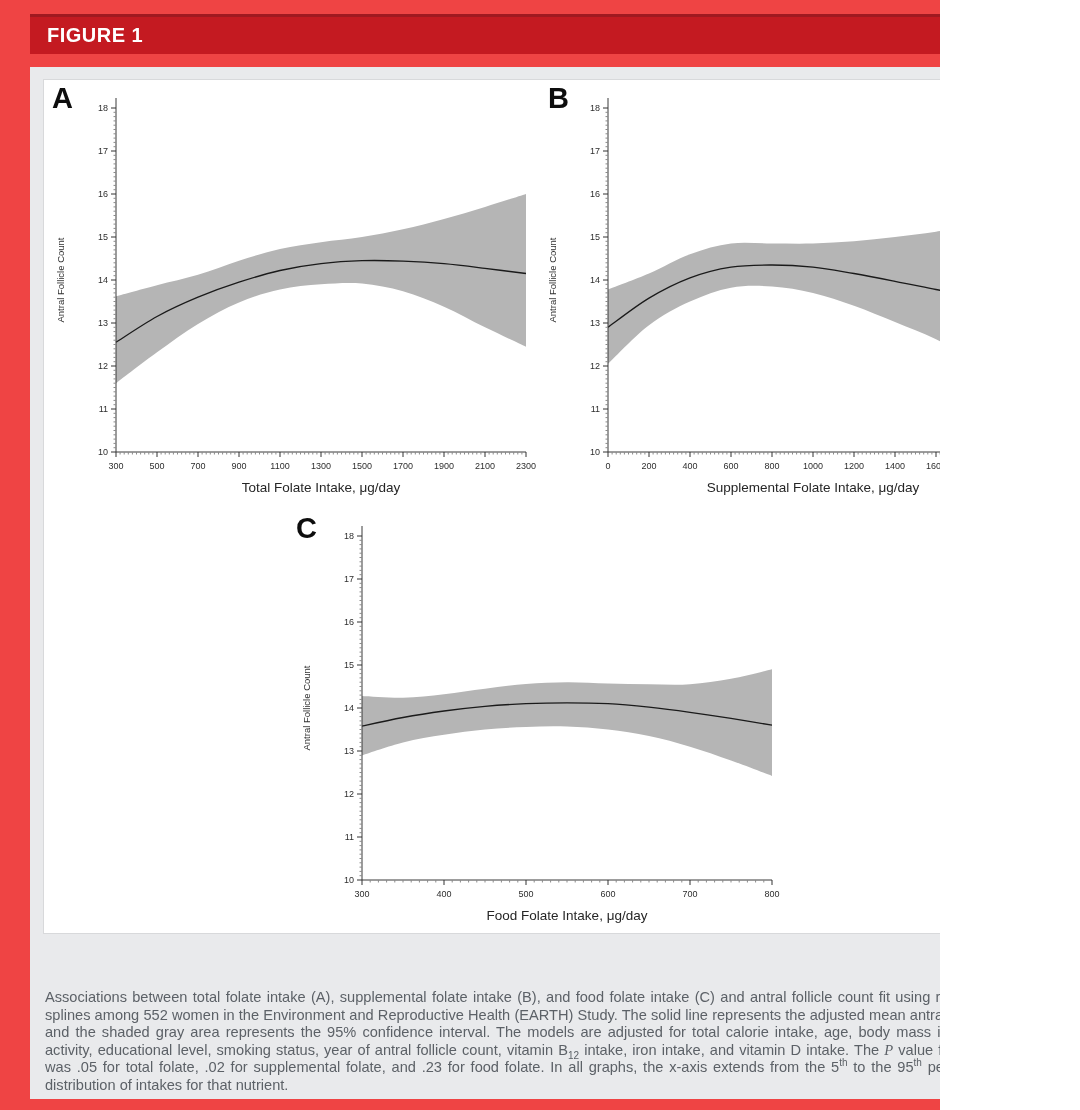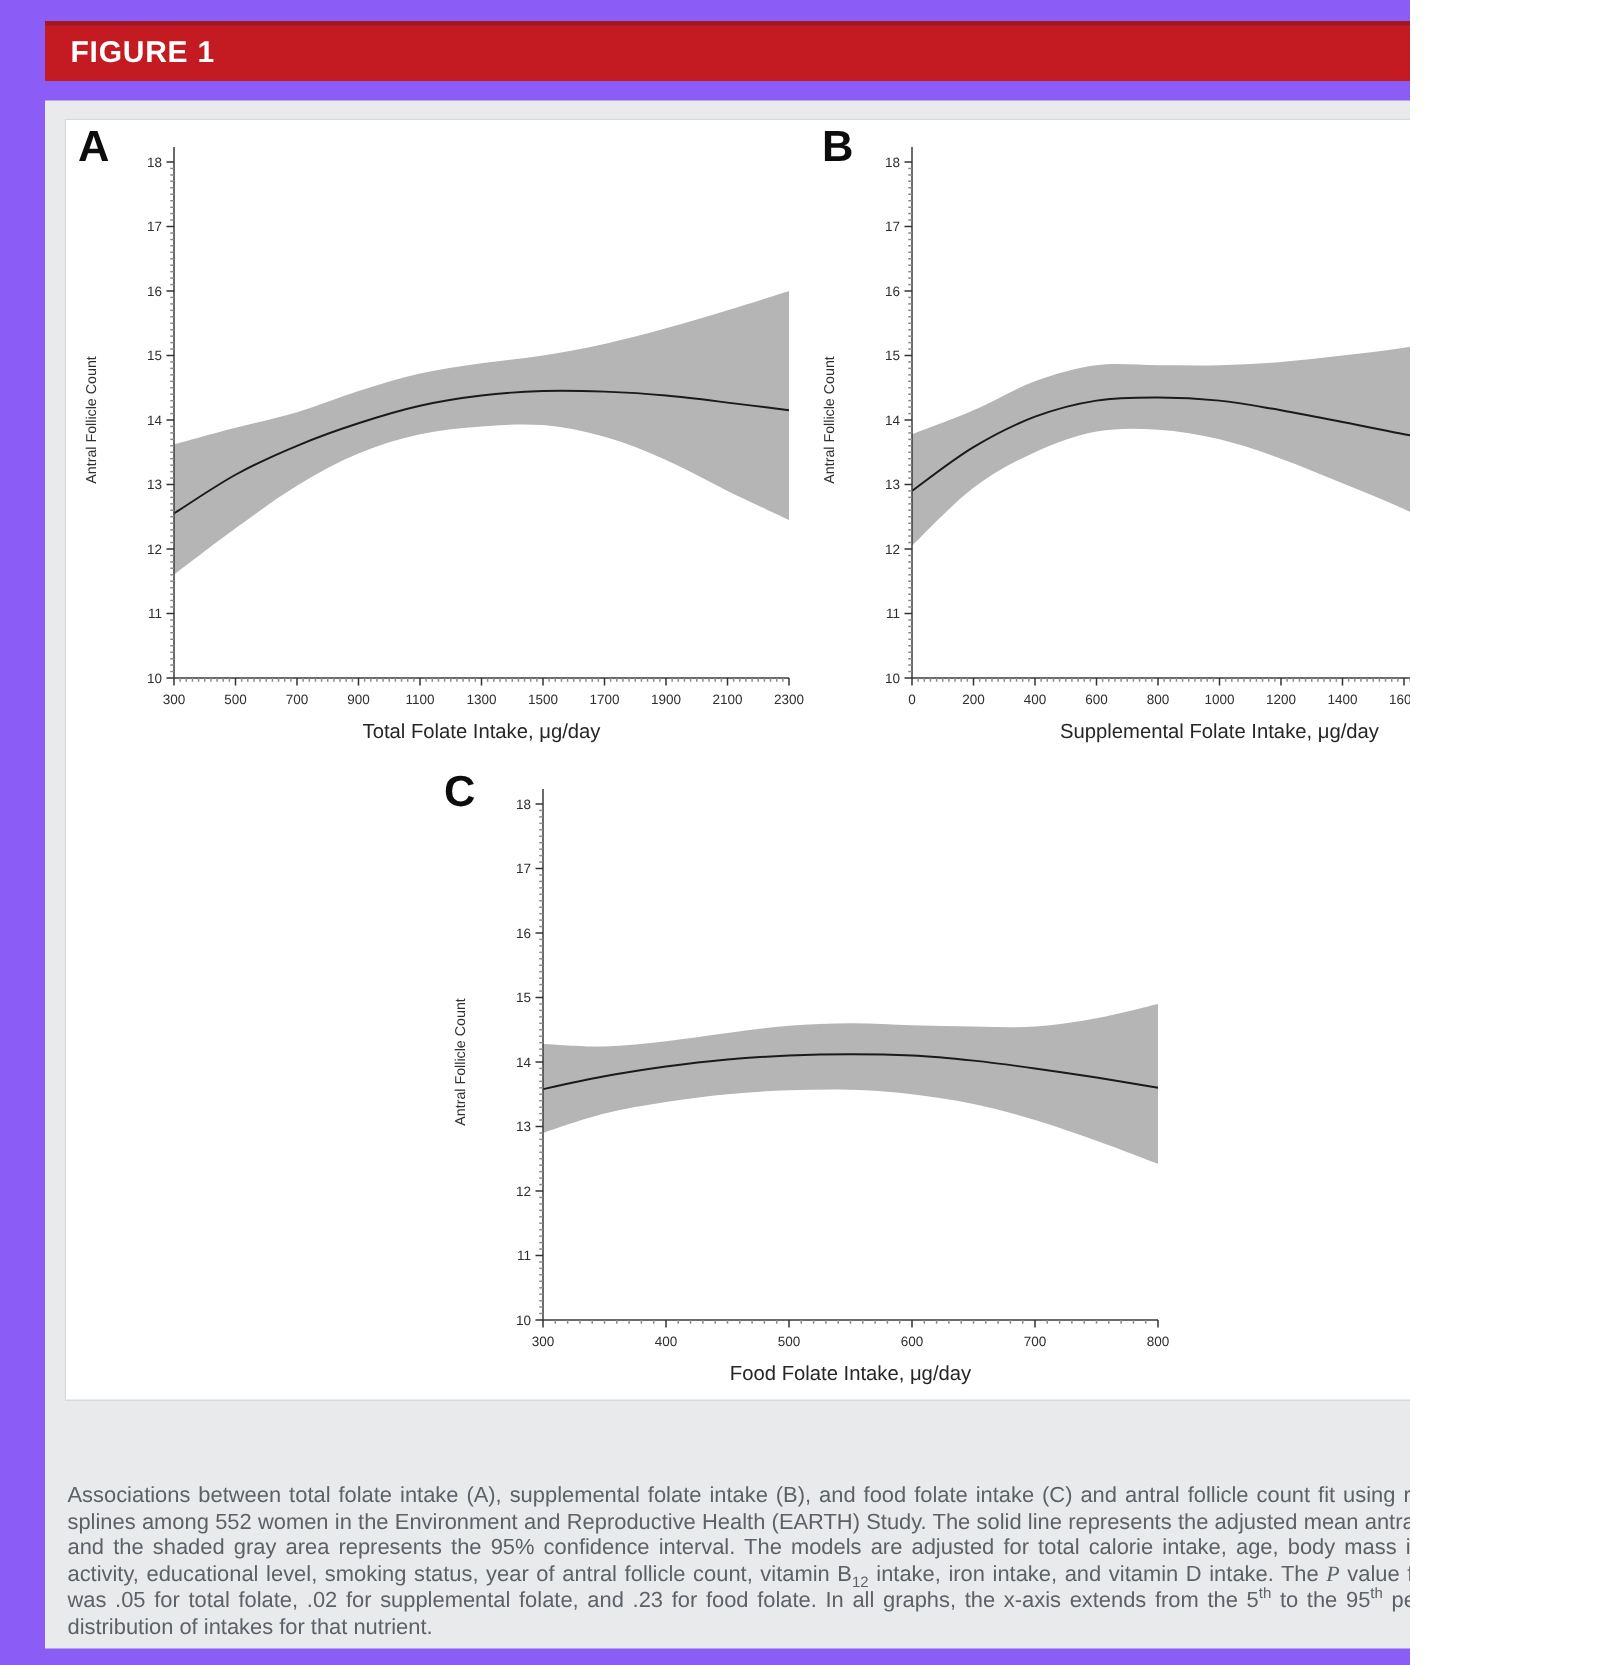--- a/index.html
+++ b/index.html
@@ -1,16 +1,16 @@
 <!DOCTYPE html>
 <html><head>
 <meta charset="utf-8">
 <style>
   html,body{margin:0;padding:0;background:#fff;}
-  .page{position:relative;width:940px;height:1110px;background:#8b5cf6;
+  .page{position:relative;width:940px;height:1110px;background:#ef4444;
         font-family:"Liberation Sans",sans-serif;overflow:hidden;}
   .figure-block{position:absolute;left:30px;top:14px;width:1020px;}
   .banner{background:#c41a21;border-top:3px solid #a01920;height:40px;
           display:flex;align-items:center;padding-left:17px;box-sizing:border-box;}
   .banner span{color:#fff;font-weight:bold;font-size:20px;letter-spacing:.5px;}
   .figure-body{margin-top:13px;background:#e9eaec;padding:12px 13px 4px 13px;}
   .plot-box{position:relative;background:#fff;border:1px solid #d8d9db;height:853px;}
   .panel-letter{position:absolute;font-size:29px;font-weight:bold;color:#0d0d0d;}
   .chart{position:absolute;}
   .caption{padding:11px 2px 0 2px;color:#5c6167;font-size:14.6px;line-height:17.6px;

